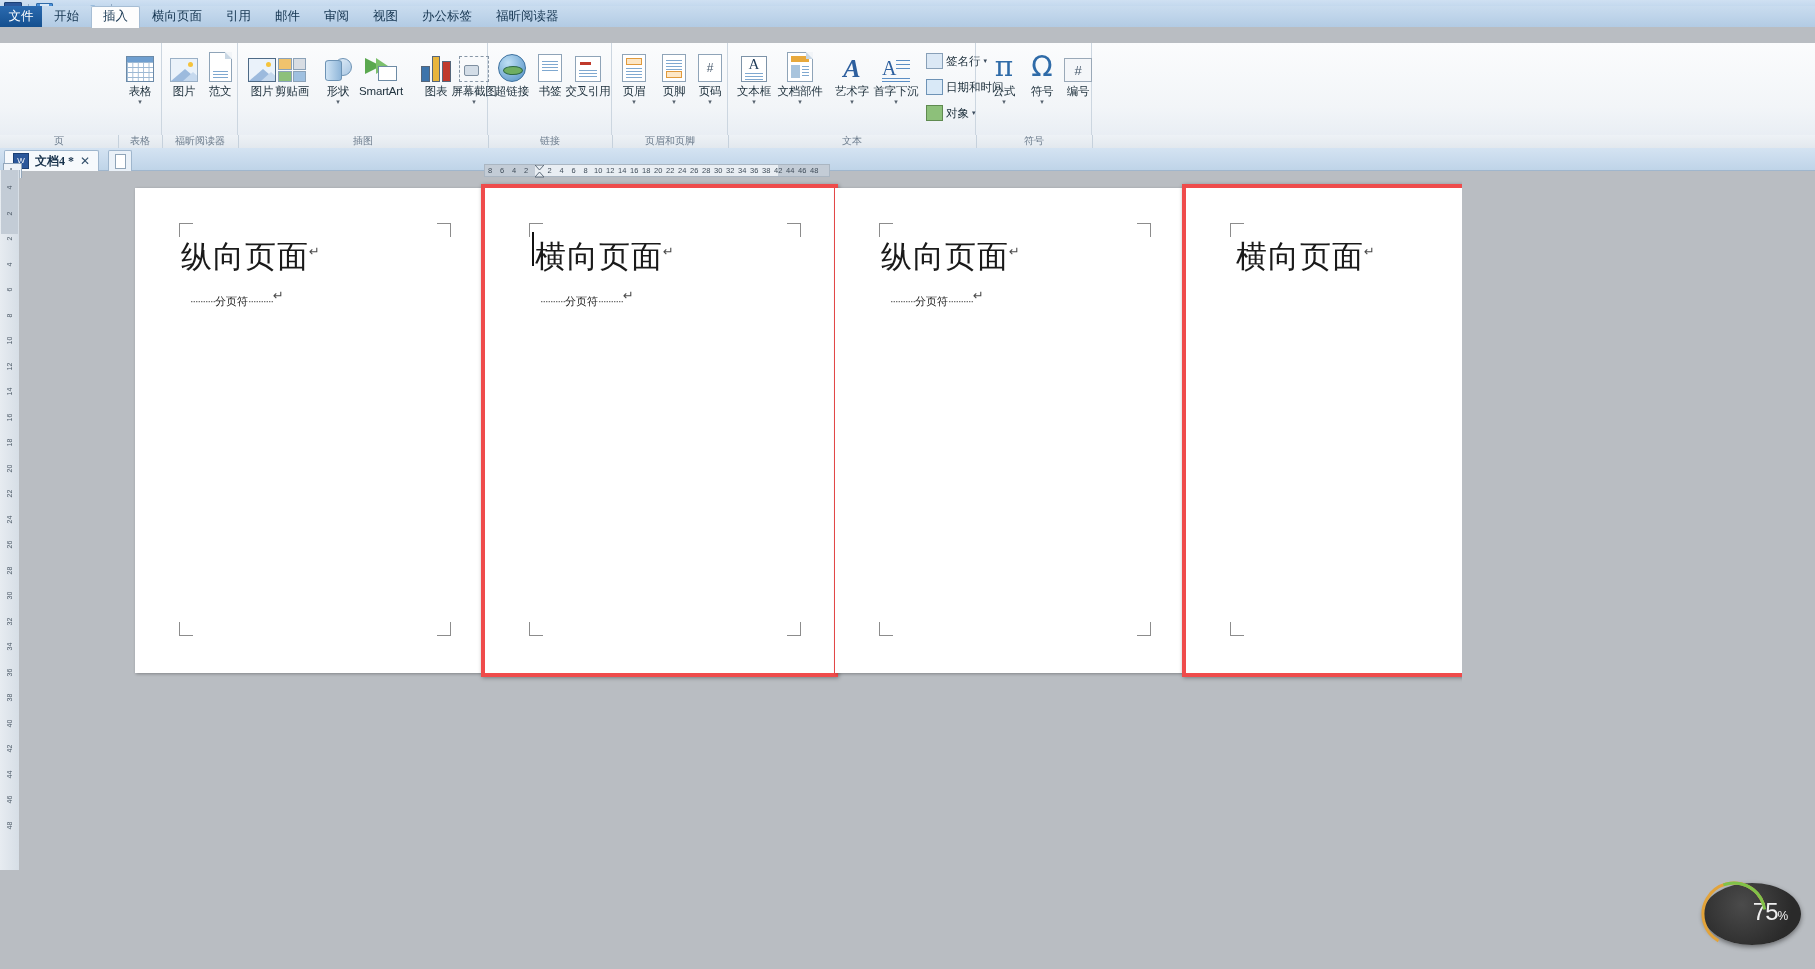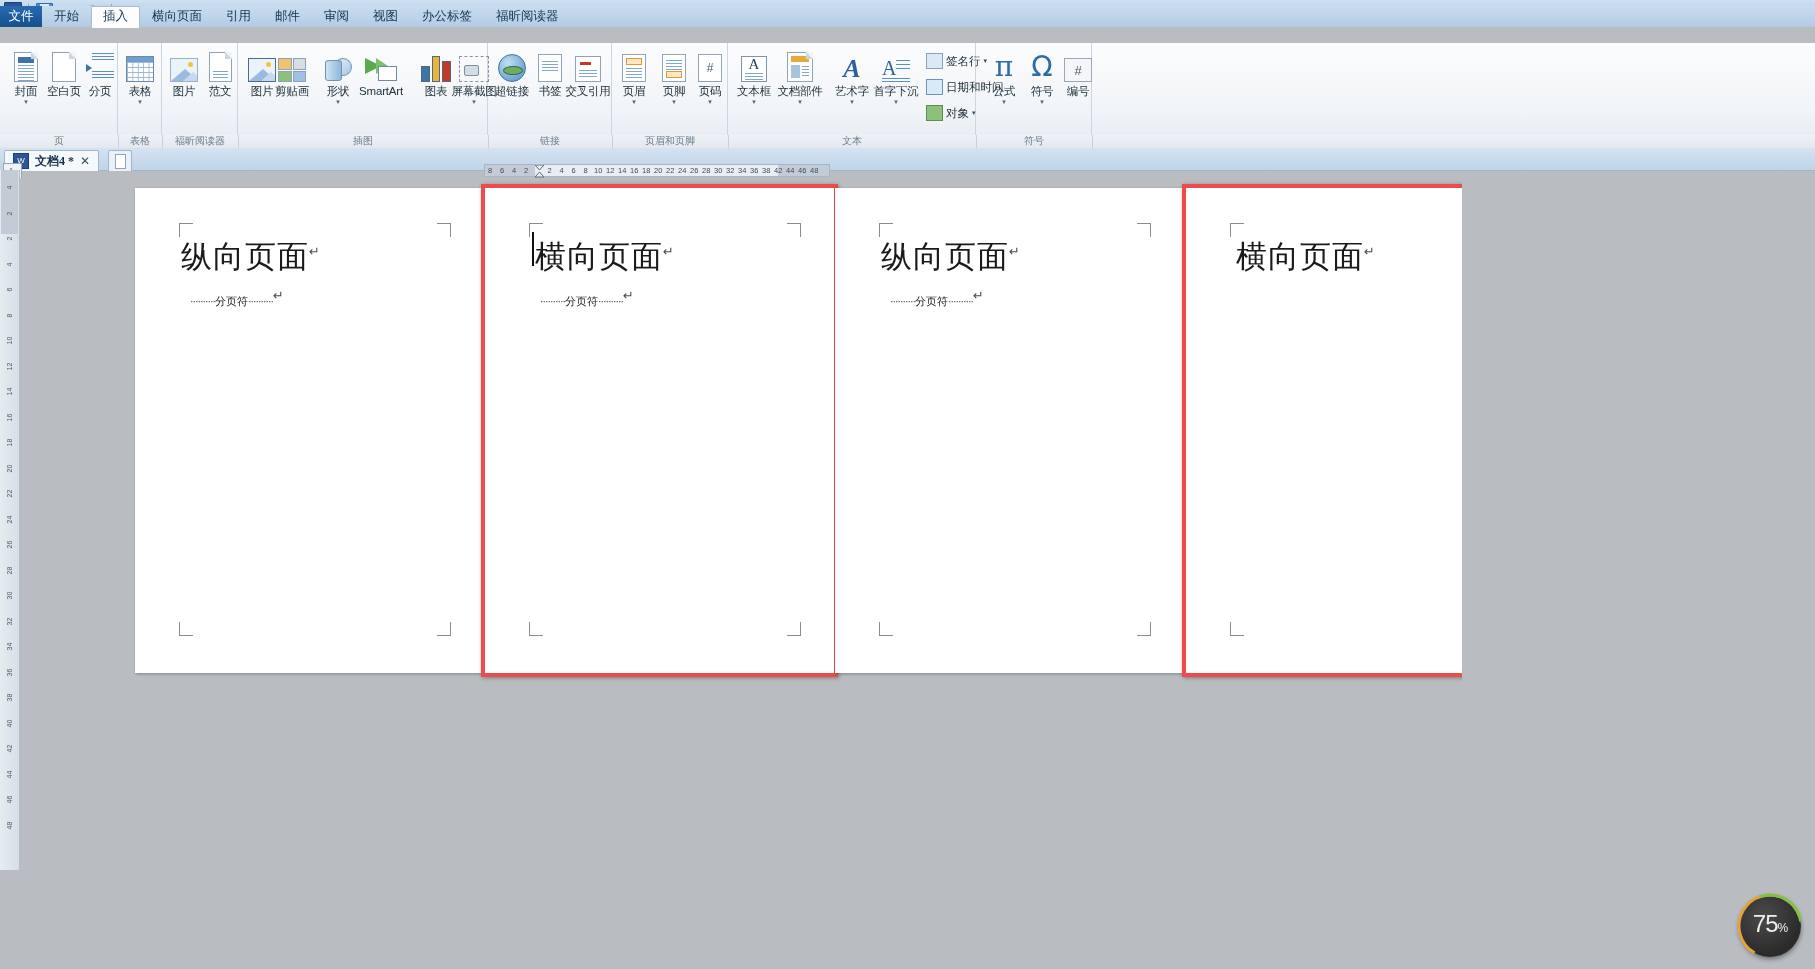--- a/index.html
+++ b/index.html
@@ -174,24 +174,24 @@
   }
   .pmark{font-size:13px;color:#4a4a4a;vertical-align:super;font-family:"DejaVu Sans",sans-serif;}
   .pbreak{
     position:absolute;font-size:11px;color:#1a1a1a;white-space:nowrap;font-family:"DejaVu Sans",sans-serif;
   }
   .pbreak .dash{letter-spacing:-1px;color:#555;}
   .caret{position:absolute;width:2px;background:#111;}
 
   
   .zoomwidget{
-    position:absolute;right:14px;bottom:12px;width:62px;height:62px;border-radius:50%;
+    position:absolute;right:14px;bottom:24px;width:62px;height:62px;border-radius:50%;
     background:radial-gradient(circle at 40% 35%,#4b4b4b,#2a2a2a 70%);
     box-shadow:0 2px 5px rgba(0,0,0,.45);
-    display:flex;align-items:center;justify-content:center;
+    display:flex;align-items:center;justify-content:center;padding-left:36px;
   }
   .zoomwidget .zv{color:#f0f0f0;font-size:24px;line-height:24px;letter-spacing:-1px;}
   .zoomwidget .zp{font-size:12px;}
   .zring{position:absolute;left:-3px;top:-3px;width:68px;height:68px;}
 </style>
 </head>
 <body>
 
 <div class="app">
 
@@ -224,48 +224,20 @@
     <div class="tab">引用</div>
     <div class="tab">邮件</div>
     <div class="tab">审阅</div>
     <div class="tab">视图</div>
     <div class="tab">办公标签</div>
     <div class="tab">福昕阅读器</div>
   </div>
 
   <div class="ribbon">
 
-    <div class="rgroup" style="left:0;width:118px;">
-      <div class="bigbtn" style="left:4px;">
-        <div class="bi">
-          <div class="doc-ico" style="position:relative;">
-              <div class="lines" style="top:12px;"></div>
-            <div style="position:absolute;left:3px;top:4px;right:3px;height:6px;background:#3d74ab;"></div>
-            </div>
-        </div>
-        <div class="bl">封面</div>
-        <div class="bc">▾</div>
-      </div>
-      <div class="bigbtn" style="left:42px;">
-        <div class="bi">
-            <div class="doc-ico"></div>
-          </div>
-        <div class="bl">空白页</div>
-      </div>
-      <div class="bigbtn" style="left:78px;">
-        <div class="bi">
-          <div style="width:28px;height:30px;position:relative;">
-            <div style="position:absolute;left:6px;top:1px;right:0;height:1px;background:#5b8ec4;box-shadow:0 3px 0 #5b8ec4,0 6px 0 #5b8ec4;"></div>
-            <div style="position:absolute;left:0;top:12px;width:0;height:0;border-style:solid;border-width:4px 0 4px 6px;border-color:transparent transparent transparent #3d74ab;"></div>
-            <div style="position:absolute;left:6px;top:19px;right:0;height:1px;background:#5b8ec4;box-shadow:0 3px 0 #5b8ec4,0 6px 0 #5b8ec4;"></div>
-          </div>
-        </div>
-        <div class="bl">分页</div>
-      </div>
-    </div>
 
     <div class="rgroup" style="left:118px;width:44px;">
       <div class="bigbtn" style="left:0;">
         <div class="bi">
           <div class="table-ico" style="position:relative;">
               <div style="position:absolute;left:0;top:0;right:0;height:5px;background:#6f9fd0;"></div>
             </div>
         </div>
         <div class="bl">表格</div>
         <div class="bc">▾</div>

